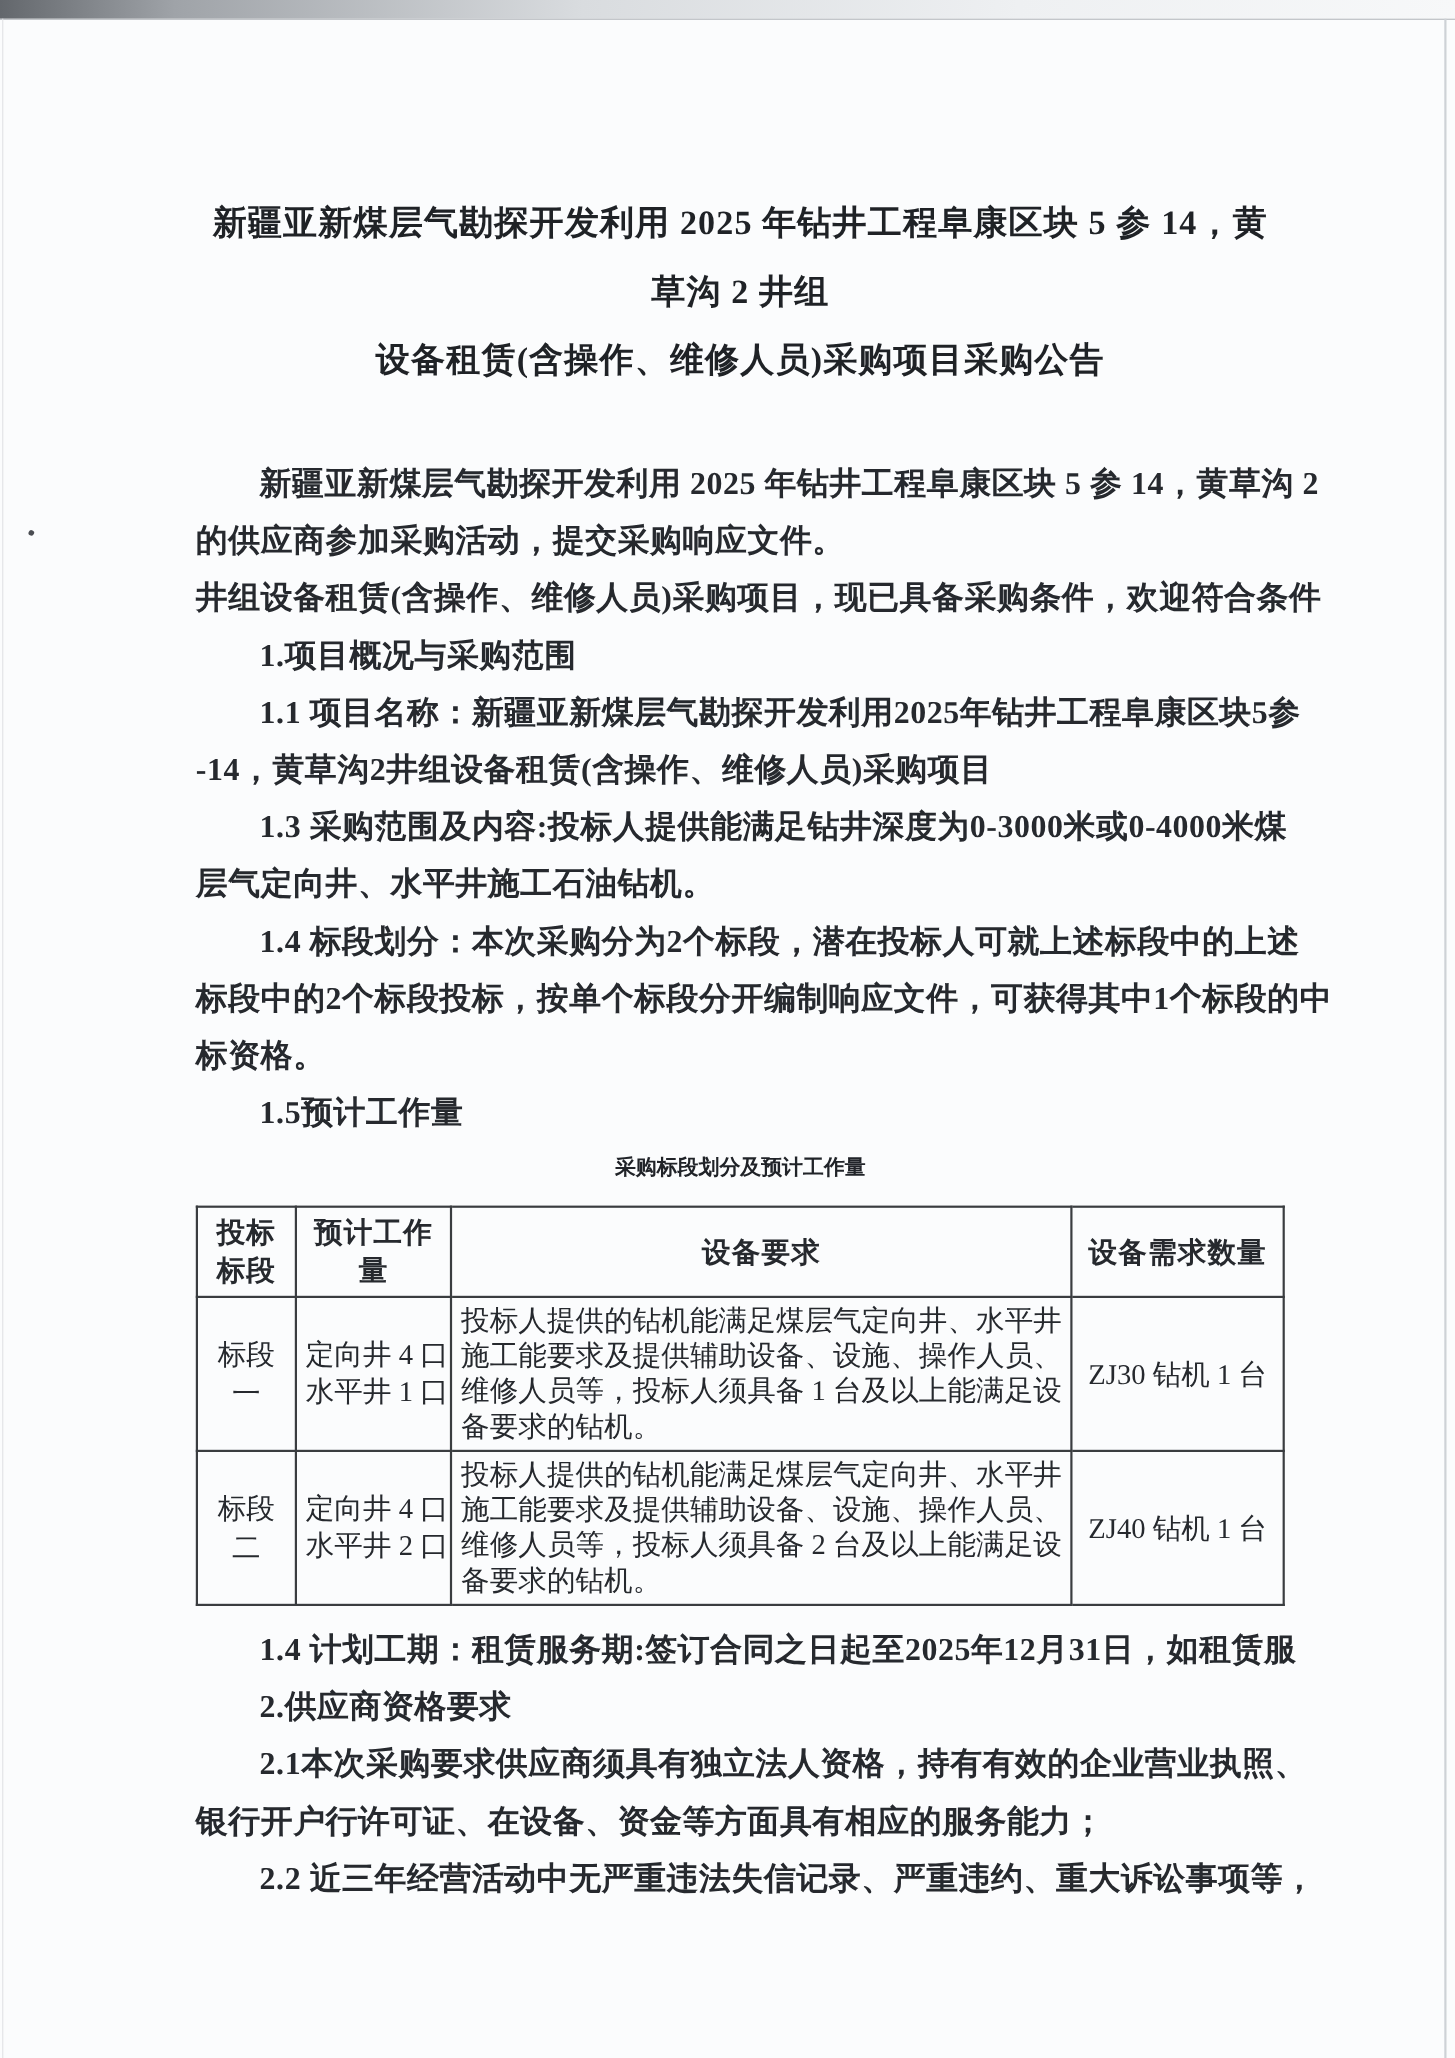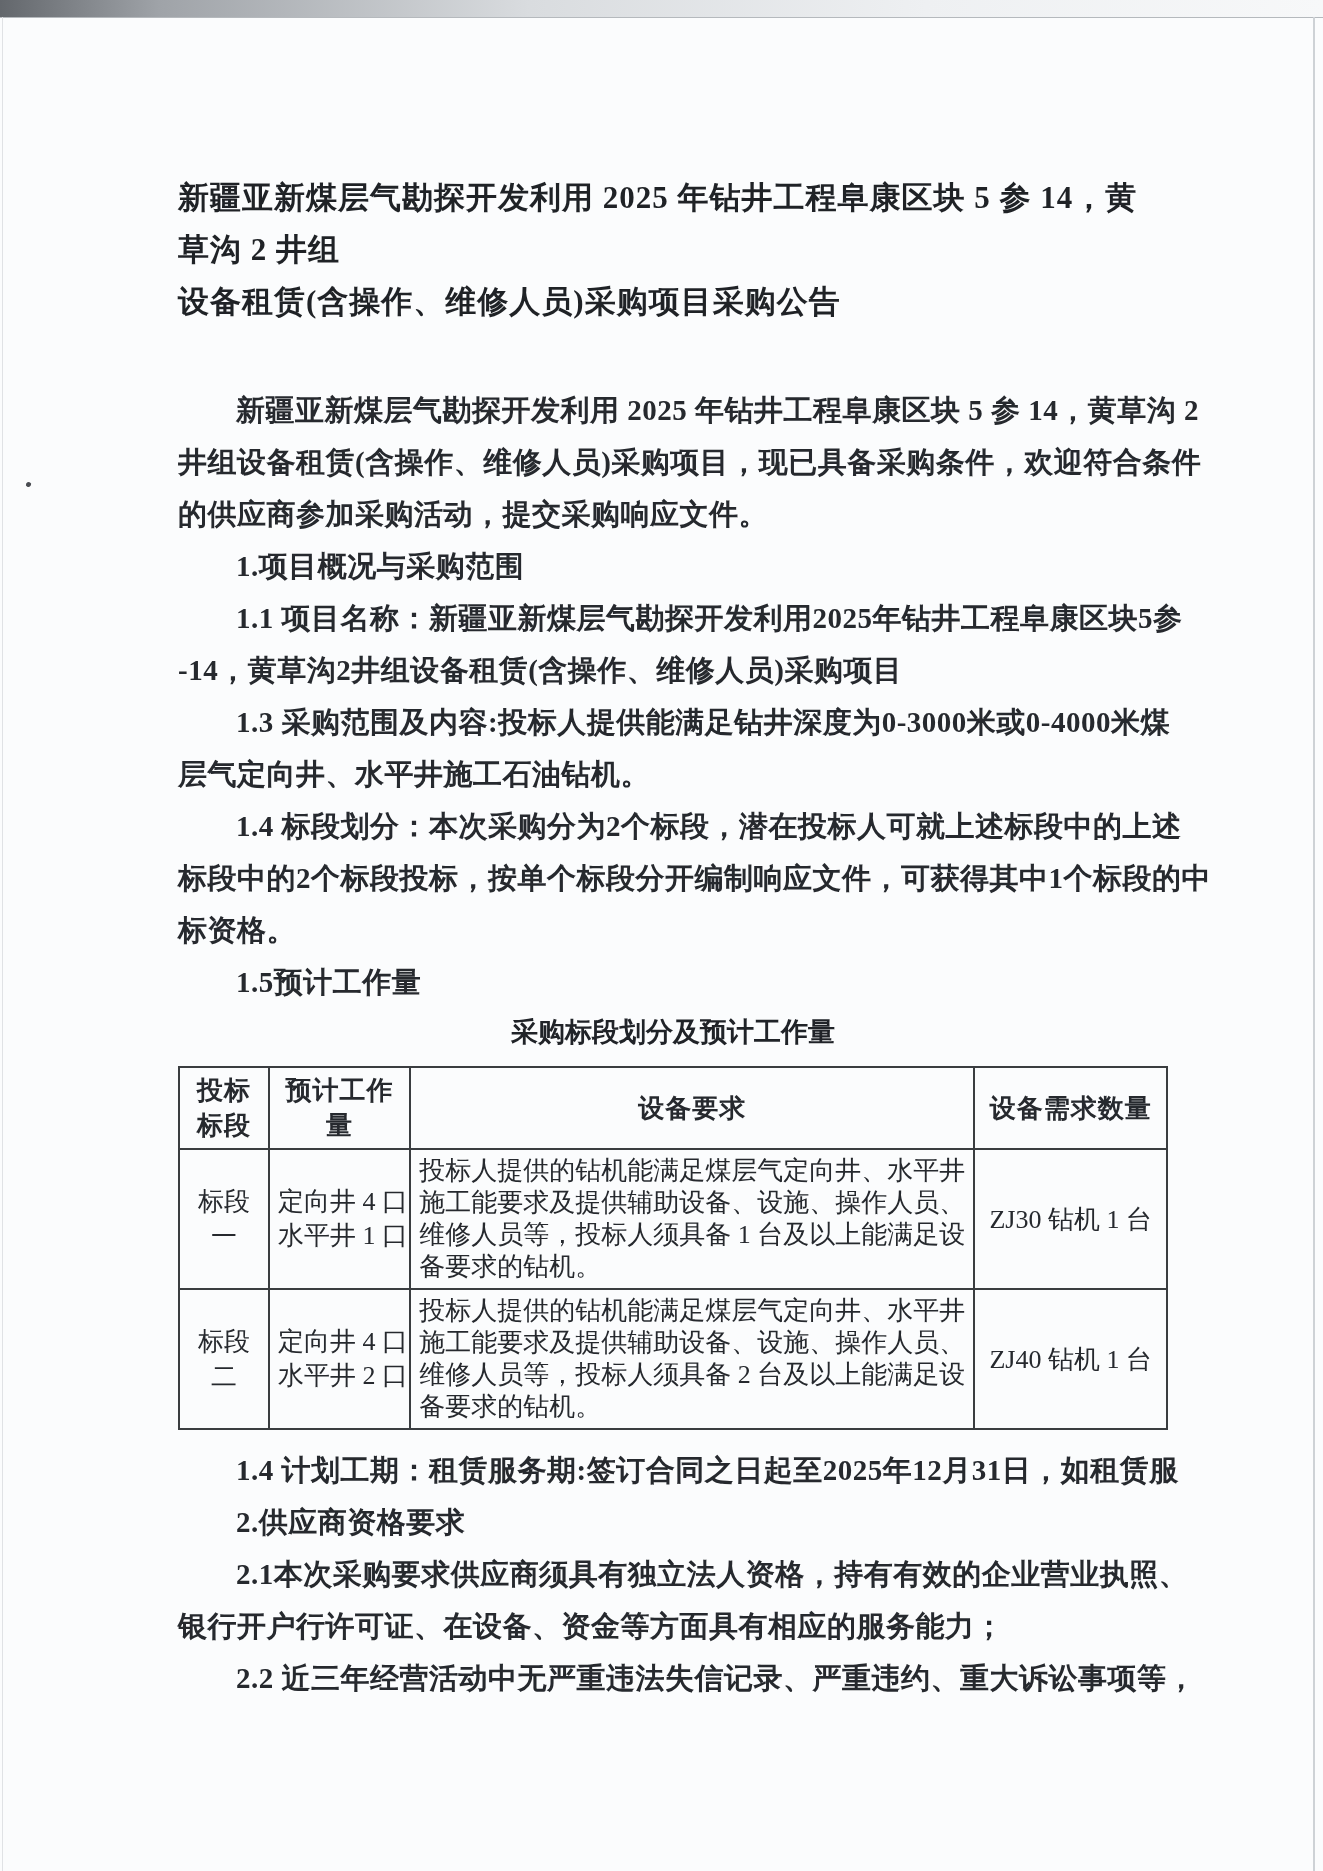--- a/index.html
+++ b/index.html
@@ -45,41 +45,42 @@
     border-radius: 50% 40% 55% 45%;
     transform: rotate(25deg);
   }
   .content {
     position: relative;
     margin: 0 155px 0 178px;   
     padding-top: 172px;
   }
   .doc-title {
     margin: 0 0 56px 0;
+    text-align: center;
     font-size: 31px;
     font-weight: bold;
-    line-height: 52px;
+    line-height: 62px;
     color: #1f2226;
     letter-spacing: 1px;
   }
   .doc-line {
     font-size: 29px;
     line-height: 52px;
     height: 52px;
     white-space: nowrap;
     letter-spacing: 0.5px;
     font-weight: bold;
   }
   .doc-line.indent {
     text-indent: 58px; 
   }
   .table-block { margin-top: 4px; }
   .table-caption {
     text-align: center;
-    font-size: 27px;
+    font-size: 19px;
     font-weight: bold;
     line-height: 40px;
     color: #202328;
   }
   table.workload {
     width: 100%;
     border-collapse: collapse;
     table-layout: fixed;
     margin-top: 14px;
   }
@@ -121,22 +122,22 @@
   <div class="speck"></div>
 
   <div class="content">
     <h1 class="doc-title">
       <div>新疆亚新煤层气勘探开发利用 2025 年钻井工程阜康区块 5 参 14，黄草沟 2 井组</div>
       <div>设备租赁(含操作、维修人员)采购项目采购公告</div>
     </h1>
 
     <div id="body-top">
         <div class="doc-line indent">新疆亚新煤层气勘探开发利用 2025 年钻井工程阜康区块 5 参 14，黄草沟 2</div>
+        <div class="doc-line">的供应商参加采购活动，提交采购响应文件。</div>
         <div class="doc-line">井组设备租赁(含操作、维修人员)采购项目，现已具备采购条件，欢迎符合条件</div>
-        <div class="doc-line">的供应商参加采购活动，提交采购响应文件。</div>
         <div class="doc-line indent">1.项目概况与采购范围</div>
         <div class="doc-line indent">1.1 项目名称：新疆亚新煤层气勘探开发利用2025年钻井工程阜康区块5参</div>
         <div class="doc-line">-14，黄草沟2井组设备租赁(含操作、维修人员)采购项目</div>
         <div class="doc-line indent">1.3 采购范围及内容:投标人提供能满足钻井深度为0-3000米或0-4000米煤</div>
         <div class="doc-line">层气定向井、水平井施工石油钻机。</div>
         <div class="doc-line indent">1.4 标段划分：本次采购分为2个标段，潜在投标人可就上述标段中的上述</div>
         <div class="doc-line">标段中的2个标段投标，按单个标段分开编制响应文件，可获得其中1个标段的中</div>
         <div class="doc-line">标资格。</div>
         <div class="doc-line indent">1.5预计工作量</div>
       </div>

